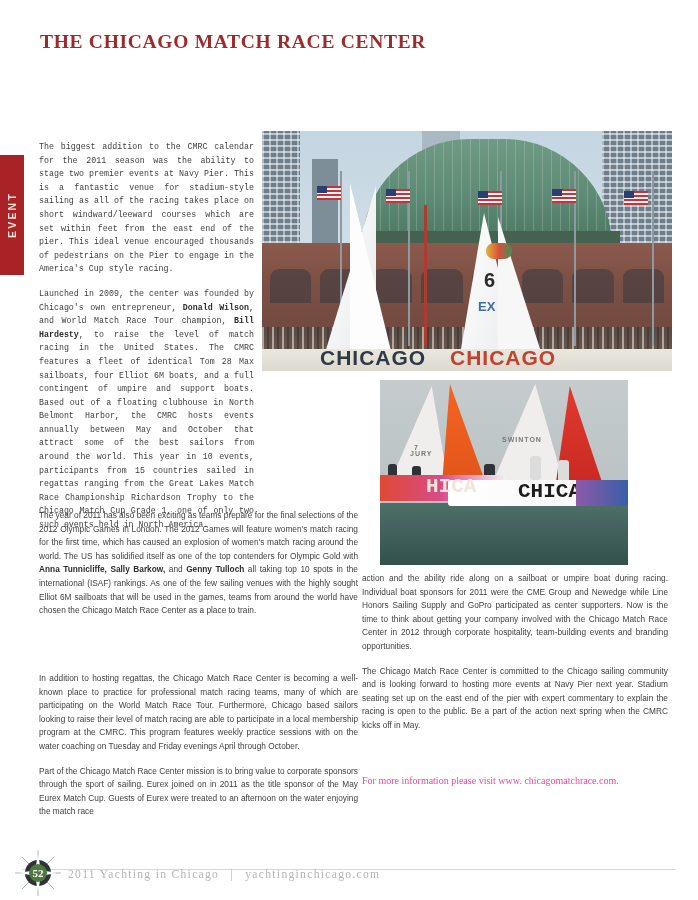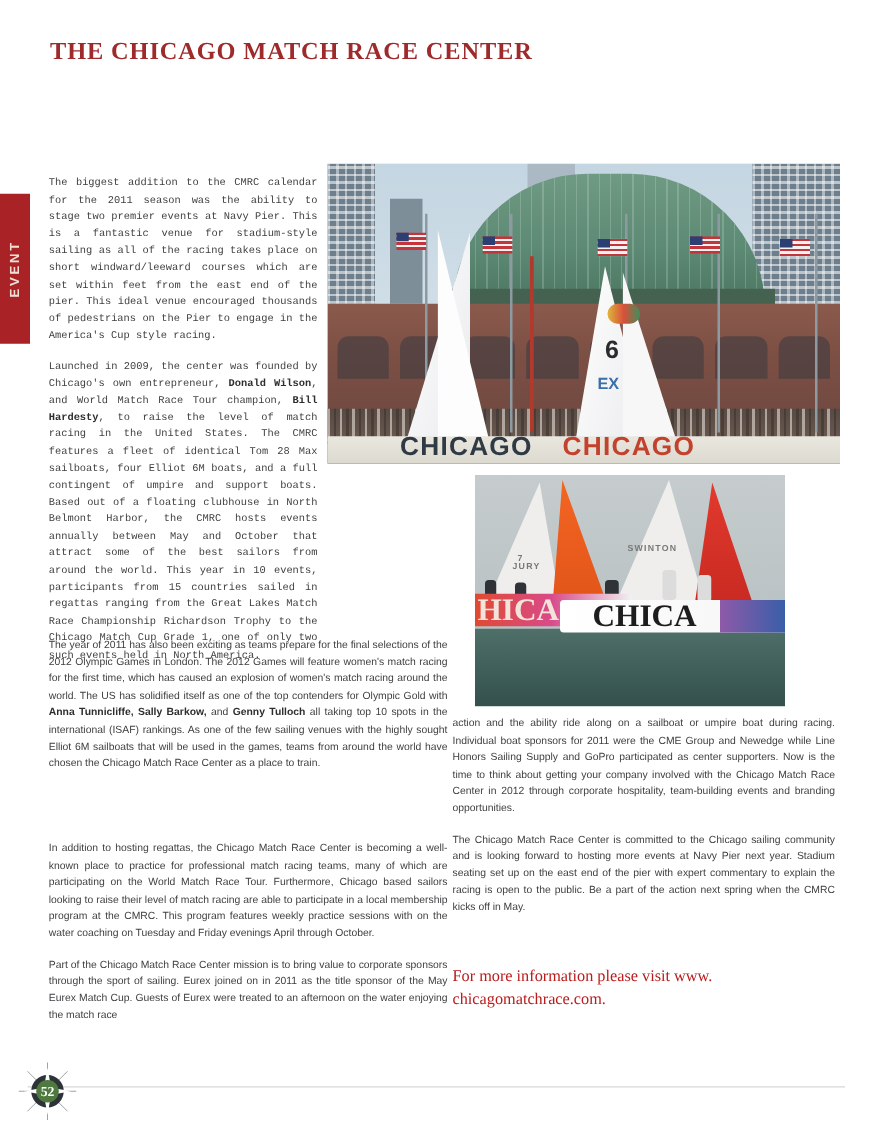--- a/index.html
+++ b/index.html
@@ -59,21 +59,21 @@
   .col b{ font-weight:700; color:#2e2e30; }
 
   .col-a{ left:39px; top:140px; width:215px;font-family:Liberation Mono, monospace; }
   .col-b{ left:39px; top:509px; width:319px; }
   .col-c{ left:39px; top:672px; width:319px; }
   .col-d{ left:362px; top:572px; width:306px; }
 
   .cta{
     position:absolute; left:362px; top:772px; width:306px;
     font-family:"Liberation Serif", serif;
-    font-size:13px; line-height:18px; color:#b91c1c;
+    font-size:10px; line-height:18px; color:#ec4899;
   }
 
   
   .footer-rule{
     position:absolute; left:22px; top:869px; width:654px; height:1px;
     background:#d8d8d8;
   }
   .footer-text{
     position:absolute; left:68px; top:868px;
     font-family:"Liberation Serif", serif;
@@ -170,22 +170,22 @@
   .b-hull{
     position:absolute; height:26px; border-radius:3px;
     background:linear-gradient(90deg,#ffffff,#f4f4f4);
   }
   .b-crew{ position:absolute; background:#2f3338; border-radius:3px; }
   .b-label{
     position:absolute; font-size:7px; font-weight:700; color:#777;
     letter-spacing:1px; font-family:"Liberation Sans",sans-serif;
   }
   .b-hullword{
-    position:absolute; font-size:25px; font-weight:700;
-    letter-spacing:0px; font-family:Liberation Serif, serif;
+    position:absolute; font-size:21px; font-weight:700;
+    letter-spacing:0px; font-family:Liberation Mono, monospace;margin-left:44px;
   }
 </style>
 </head>
 <body>
 
 <div class="page">
 
   <div class="event-tab">
     <span>EVENT</span>
   </div>
@@ -328,14 +328,19 @@
       <g fill="#ffffff">
         <polygon points="24,5 27,22 24,24 21,22"></polygon>
         <polygon points="24,43 27,26 24,24 21,26"></polygon>
         <polygon points="5,24 22,27 24,24 22,21"></polygon>
         <polygon points="43,24 26,27 24,24 26,21"></polygon>
       </g>
       <circle cx="24" cy="24" r="9" fill="#4e7a3f"></circle>
       <text x="24" y="28" text-anchor="middle" font-family="Liberation Serif, serif" font-size="11" font-weight="700" fill="#ffffff">52</text>
     </svg>
   </div>
+  <div class="footer-text">
+    <span>2011 Yachting in Chicago</span>
+    <span class="sep">|</span>
+    <span>yachtinginchicago.com</span>
+  </div>
 
 </div>
 
 </body></html>

